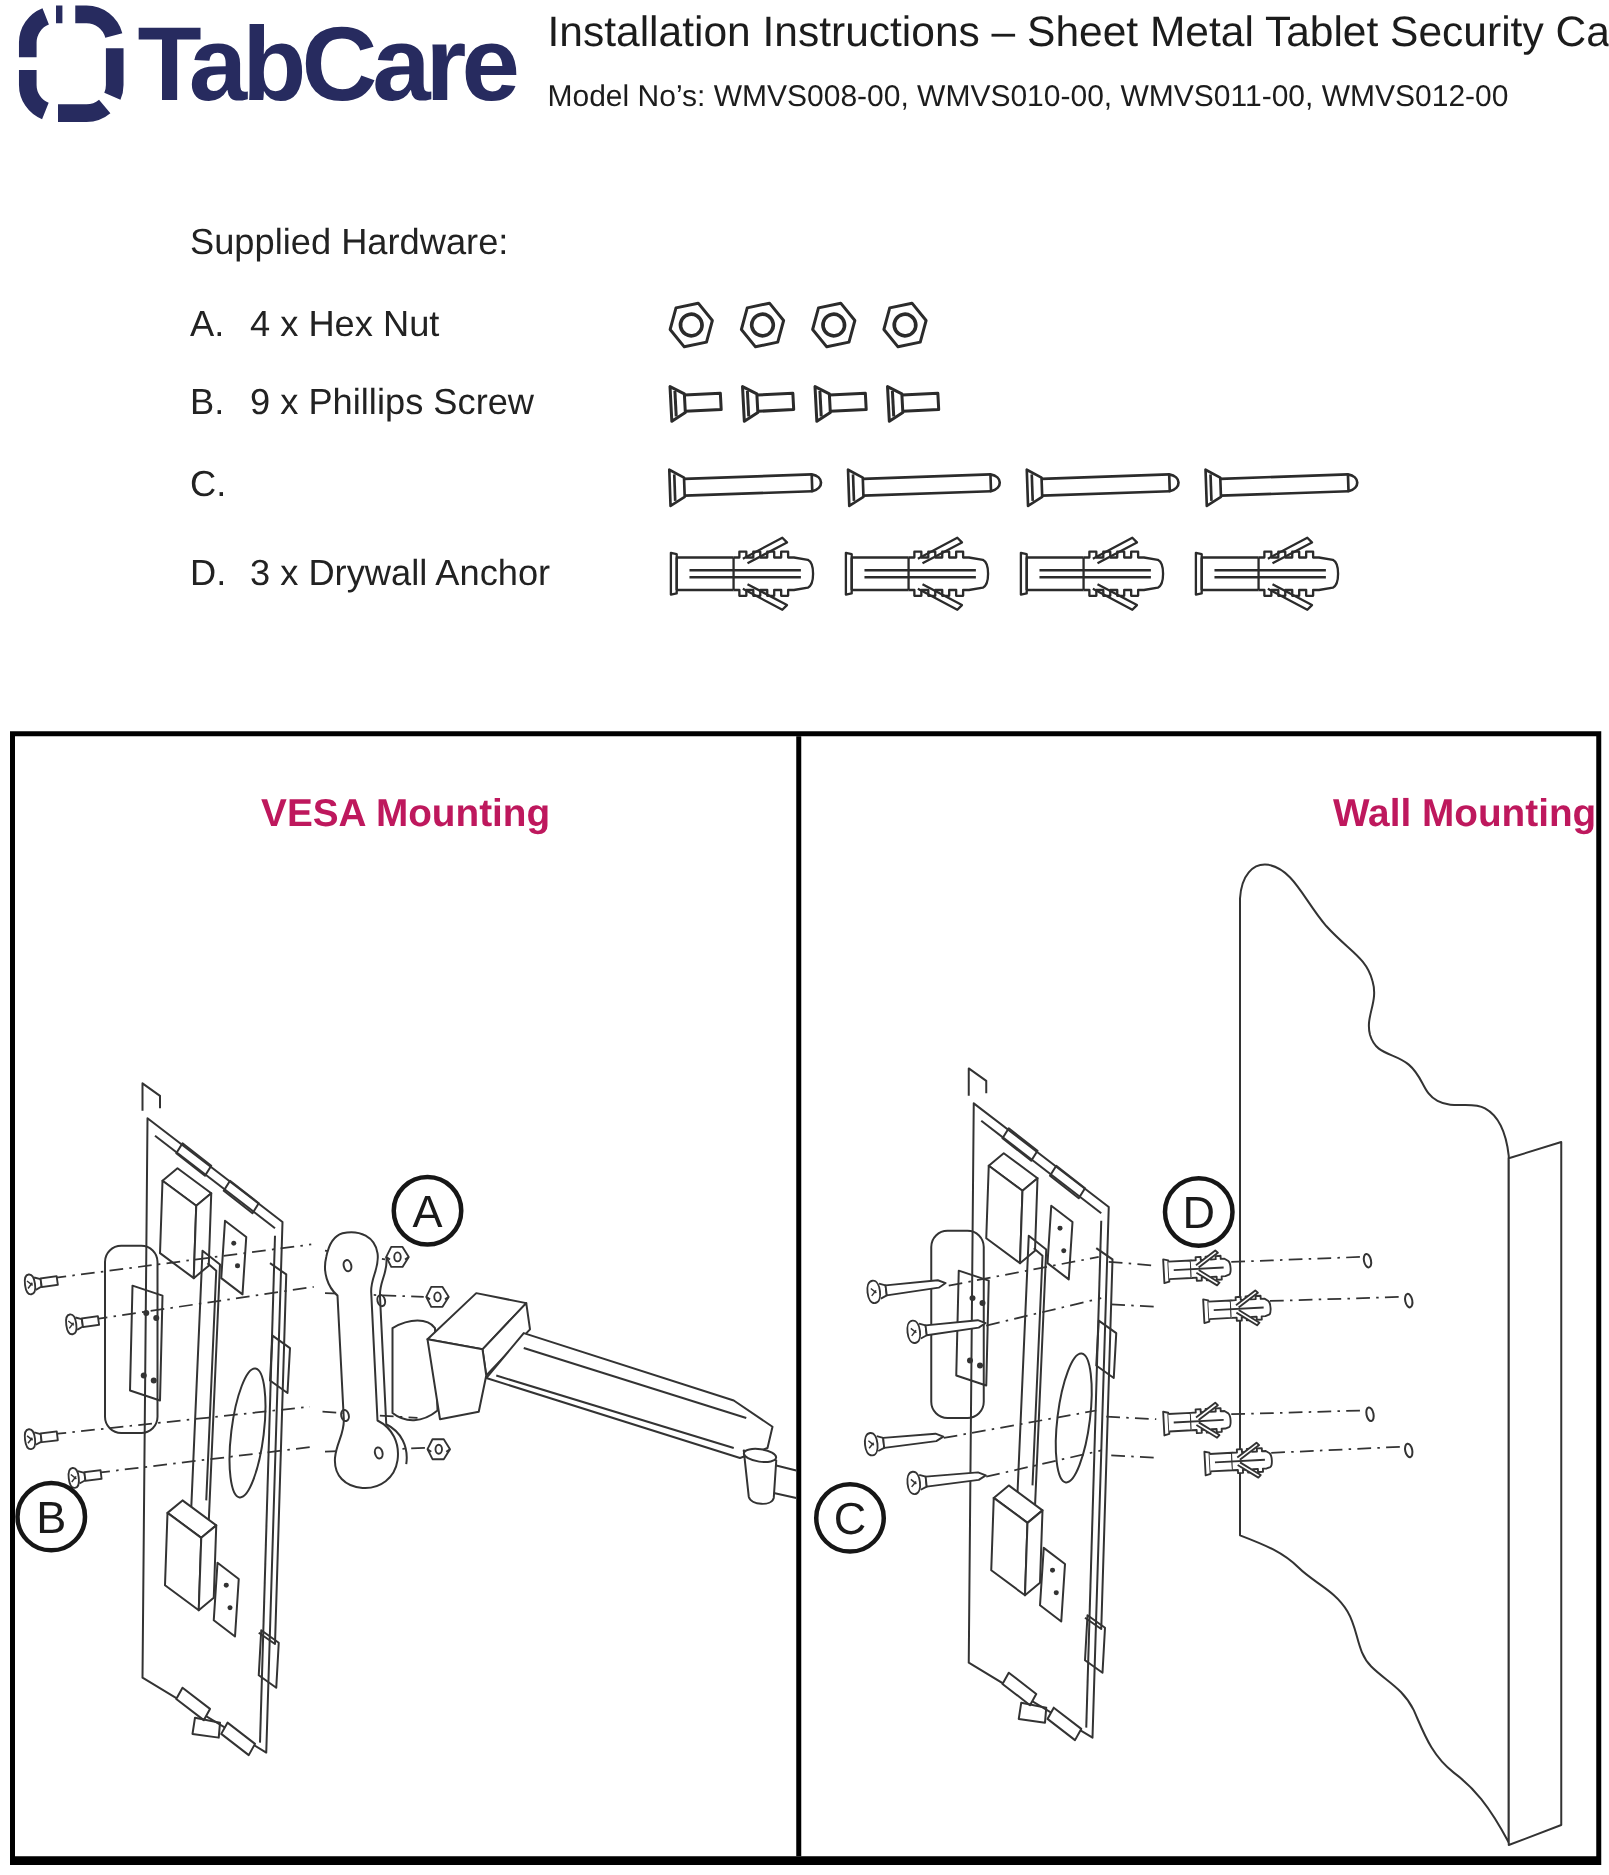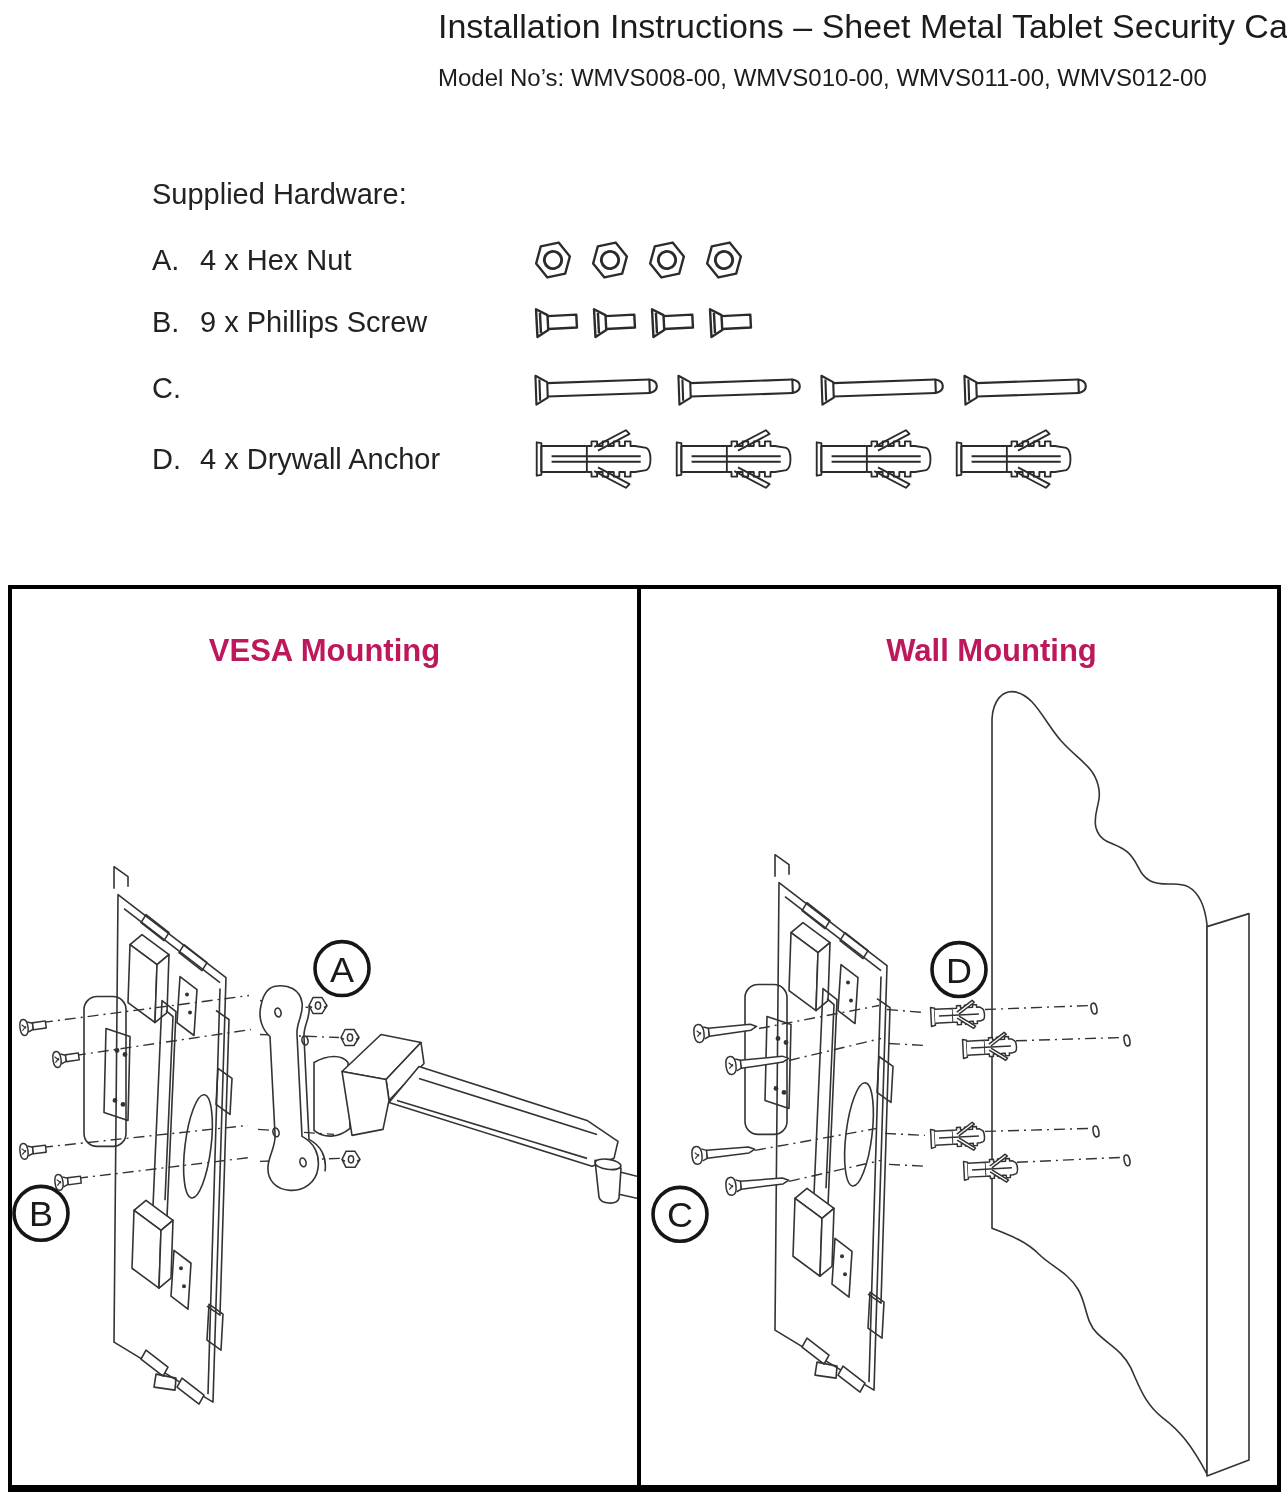--- a/index.html
+++ b/index.html
@@ -33,21 +33,21 @@
   .icon-d{width:130px;height:62px;}
 
   
   .panels{position:absolute;left:8px;top:585px;width:1273px;height:907px;
           border:4px solid #000;border-bottom-width:7px;display:flex;box-sizing:border-box;}
   .panel{position:relative;height:100%;box-sizing:border-box;}
   .panel-left{width:629px;border-right:4px solid #000;}
   .panel-right{flex:1;}
   .panel-title{position:absolute;top:44px;left:0;right:0;text-align:center;
                font-size:31px;font-weight:700;color:#be185d;z-index:2;}
-  .panel-right .panel-title{padding-left:65px;}
+  .panel-right .panel-title{padding-left:65px;text-align:right;}
   .diagram{position:absolute;left:0;top:0;width:100%;height:100%;}
 
   .hidden-defs{position:absolute;width:0;height:0;overflow:hidden;}
 </style>
 </head>
 <body>
 
 <svg class="hidden-defs" aria-hidden="true">
   <defs>
     <symbol id="sym-hex-nut" viewBox="0 0 44 44">
@@ -144,20 +144,26 @@
       <path d="M8,0 L48,0" fill="none"></path>
       <path d="M26,-3 L42,-14 L44,-12 L28,-1"></path>
       <path d="M26,3 L42,14 L44,12 L28,1"></path>
     </g>
   </defs>
 </svg>
 
 <div class="page">
 
   <div class="header">
+    <div class="logo">
+      <svg class="logo-mark" viewBox="0 0 100 104">
+        <rect x="13" y="10" width="74" height="84" rx="24" fill="none" stroke="#272b5f" stroke-width="15" pathLength="100" stroke-dasharray="15 4" stroke-dashoffset="-6"></rect>
+      </svg>
+      <span class="brand-text">TabCare</span>
+    </div>
     <div class="titles">
       <div class="title-line1">Installation Instructions – Sheet Metal Tablet Security Case</div>
       <div class="title-line2">Model No’s: WMVS008-00, WMVS010-00, WMVS011-00, WMVS012-00</div>
     </div>
   </div>
 
   <div>
     <div class="hw-heading">Supplied Hardware:</div>
 
     <div class="hw-row hw-row-a">
@@ -218,21 +224,21 @@
           </svg>
           <svg class="hw-icon icon-c">
             <use href="#sym-self-taping-screw" width="100%" height="100%"></use>
           </svg>
         </div>
     </div>
 
     <div class="hw-row hw-row-d">
       <div class="hw-label">
         <span class="hw-letter">D.</span>
-        <span>4 x Drywall Anchor</span>
+        <span>3 x Drywall Anchor</span>
       </div>
       <div class="hw-icons gap-d">
           <svg class="hw-icon icon-d">
             <use href="#sym-drywall-anchor" width="100%" height="100%"></use>
           </svg>
           <svg class="hw-icon icon-d">
             <use href="#sym-drywall-anchor" width="100%" height="100%"></use>
           </svg>
           <svg class="hw-icon icon-d">
             <use href="#sym-drywall-anchor" width="100%" height="100%"></use>

